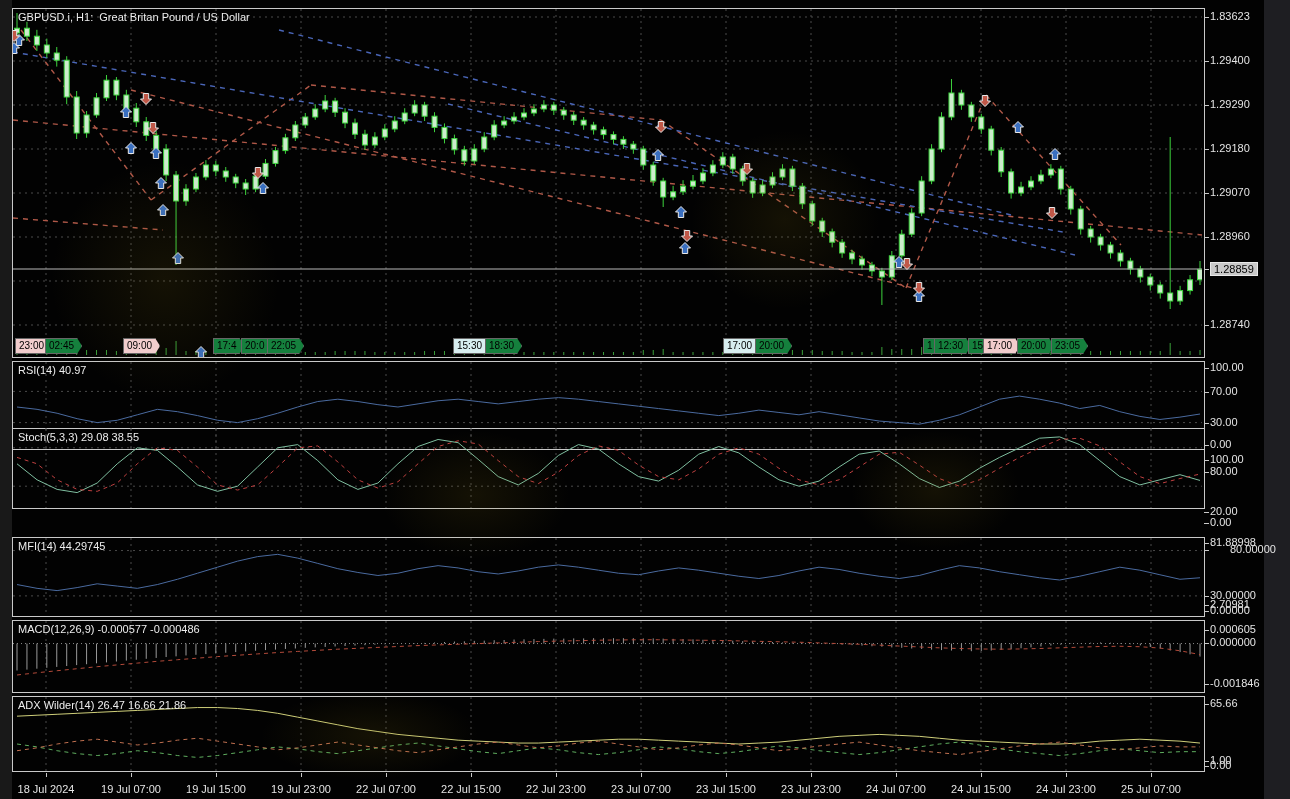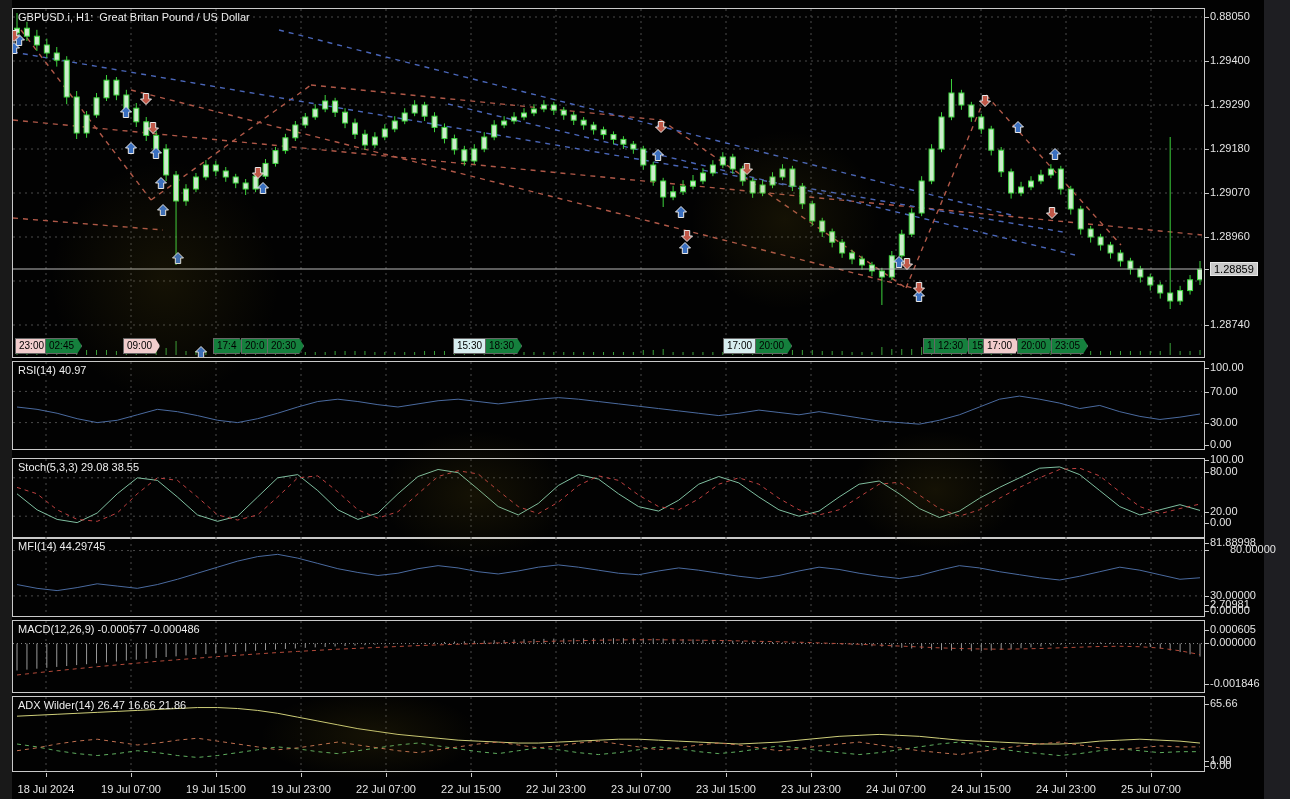--- a/index.html
+++ b/index.html
@@ -4,21 +4,21 @@
 <style>
   html,body{margin:0;padding:0;background:#060606;}
   .screen{position:relative;width:1290px;height:799px;background:#020202;overflow:hidden;
           font-family:"Liberation Sans",sans-serif;color:#e6e6e6;}
   .left-strip{position:absolute;left:0;top:0;width:12px;height:799px;background:#191919;}
   .right-strip{position:absolute;right:0;top:0;width:26px;height:799px;background:#1e1e22;}
   .pane{position:absolute;left:12px;width:1193px;border:1px solid #c9c9c9;background:transparent;
         box-sizing:border-box;overflow:hidden;}
   #pane-main{top:8px;height:350px;}
   #pane-rsi{top:361px;height:89px;}
-  #pane-stoch{top:458px;height:81px;}
+  #pane-stoch{top:428px;height:81px;}
   #pane-mfi{top:537px;height:80px;}
   #pane-macd{top:620px;height:73px;}
   #pane-adx{top:696px;height:76px;}
   .pane-label{position:absolute;top:2px;left:5px;font-size:11px;color:#ededed;z-index:5;white-space:pre;}
   .pane svg{position:absolute;left:0;top:0;z-index:2;}
   .tag{position:absolute;top:329px;height:14px;line-height:14px;font-size:10px;color:#000;
        padding:0 7px 0 3px;border:1px solid #666;z-index:6;white-space:nowrap;
        clip-path:polygon(0 0,calc(100% - 5px) 0,100% 50%,calc(100% - 5px) 100%,0 100%);}
   .tag.pink{background:#f2cdcd;}.tag.cyan{background:#d8eef0;}.tag.white{background:#15803d;}
   .axis-label{position:absolute;font-size:11px;color:#e4e4e4;white-space:nowrap;z-index:4;}
@@ -460,21 +460,21 @@
         <path d="M6.5 12 L12 6.5 H9.2 V1 H3.8 V6.5 H1 Z" fill="#c05848" stroke="#e9e9e9" stroke-width="1" transform="translate(887.5,248.5)"></path>
         <path d="M6.5 12 L12 6.5 H9.2 V1 H3.8 V6.5 H1 Z" fill="#c05848" stroke="#e9e9e9" stroke-width="1" transform="translate(899.5,272.5)"></path>
         <path d="M6.5 12 L12 6.5 H9.2 V1 H3.8 V6.5 H1 Z" fill="#c05848" stroke="#e9e9e9" stroke-width="1" transform="translate(965.5,85.5)"></path>
         <path d="M6.5 12 L12 6.5 H9.2 V1 H3.8 V6.5 H1 Z" fill="#c05848" stroke="#e9e9e9" stroke-width="1" transform="translate(1032.5,197.5)"></path>
       </svg>
       <div class="tag pink" style="left: 2px;">23:00</div>
       <div class="tag white" style="left: 32px;">02:45</div>
       <div class="tag pink" style="left: 110px;">09:00</div>
       <div class="tag white" style="left: 200px;">17:4</div>
       <div class="tag white" style="left: 228px;">20:0</div>
-      <div class="tag white" style="left: 254px;">20:30</div>
+      <div class="tag white" style="left: 254px;">22:05</div>
       <div class="tag cyan" style="left: 440px;">15:30</div>
       <div class="tag white" style="left: 472px;">18:30</div>
       <div class="tag cyan" style="left: 710px;">17:00</div>
       <div class="tag white" style="left: 742px;">20:00</div>
       <div class="tag white" style="left: 910px;">1</div>
       <div class="tag white" style="left: 921px;">12:30</div>
       <div class="tag white" style="left: 955px;">15</div>
       <div class="tag pink" style="left: 970px;">17:00</div>
       <div class="tag white" style="left: 1004px;">20:00</div>
       <div class="tag white" style="left: 1038px;">23:05</div>
@@ -711,21 +711,21 @@
     </div>
 
   <div class="wm" style="left:50px;top:160px;width:230px;height:240px;"></div>
   <div class="wm" style="left:380px;top:430px;width:190px;height:130px;"></div>
   <div class="wm" style="left:690px;top:130px;width:190px;height:180px;"></div>
   <div class="wm" style="left:850px;top:430px;width:170px;height:120px;"></div>
   <div class="wm" style="left:260px;top:690px;width:220px;height:90px;"></div>
 
   <div id="axis-price">
       <div class="axis-tick" style="left: 1204px; top: 17px;"></div>
-      <div class="axis-label" style="left: 1210px; top: 10px;">0.88050</div>
+      <div class="axis-label" style="left: 1210px; top: 10px;">1.83623</div>
       <div class="axis-tick" style="left: 1204px; top: 61px;"></div>
       <div class="axis-label" style="left: 1210px; top: 54px;">1.29400</div>
       <div class="axis-tick" style="left: 1204px; top: 105px;"></div>
       <div class="axis-label" style="left: 1210px; top: 98px;">1.29290</div>
       <div class="axis-tick" style="left: 1204px; top: 149px;"></div>
       <div class="axis-label" style="left: 1210px; top: 142px;">1.29180</div>
       <div class="axis-tick" style="left: 1204px; top: 193px;"></div>
       <div class="axis-label" style="left: 1210px; top: 186px;">1.29070</div>
       <div class="axis-tick" style="left: 1204px; top: 237px;"></div>
       <div class="axis-label" style="left: 1210px; top: 230px;">1.28960</div>

